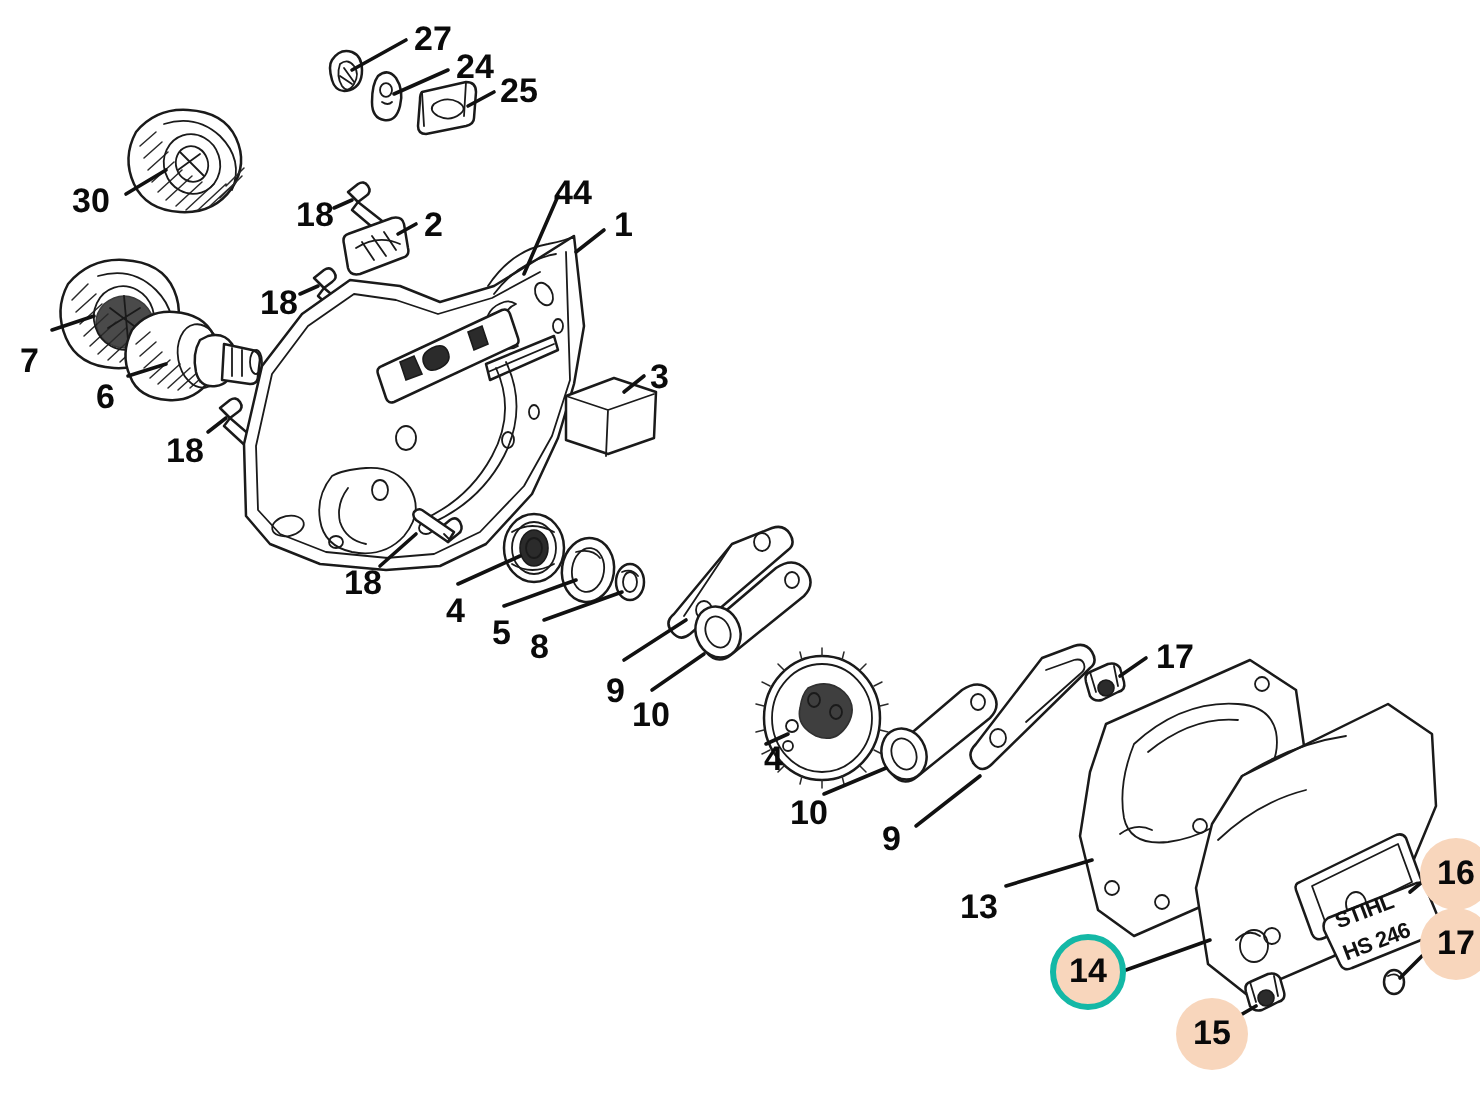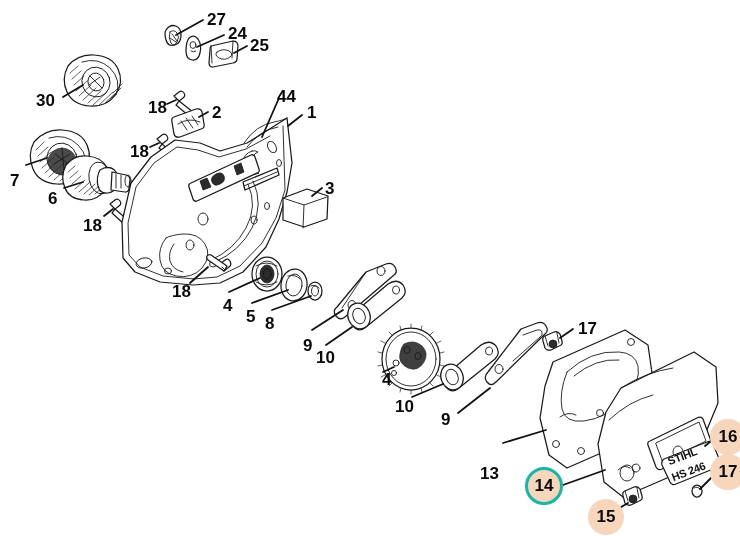--- a/index.html
+++ b/index.html
@@ -378,21 +378,21 @@
   <div class="callout-num" style="left:246px; top:308px;">5</div>
   <div class="callout-num" style="left:48px;  top:190px;">6</div>
   <div class="callout-num" style="left:10px;  top:172px;">7</div>
   <div class="callout-num" style="left:265px; top:315px;">8</div>
   <div class="callout-num" style="left:303px; top:337px;">9</div>
   <div class="callout-num" style="left:316px; top:349px;">10</div>
   <div class="callout-num" style="left:382px; top:371px;">4</div>
   <div class="callout-num" style="left:395px; top:398px;">10</div>
   <div class="callout-num" style="left:441px; top:411px;">9</div>
   <div class="callout-num" style="left:578px; top:320px;">17</div>
-  <div class="callout-num" style="left:480px; top:445px;margin-top:20px;">13</div>
+  <div class="callout-num" style="left:480px; top:445px;">13</div>
   <div class="callout-num" style="left:148px; top:99px;">18</div>
   <div class="callout-num" style="left:130px; top:143px;">18</div>
   <div class="callout-num" style="left:83px;  top:217px;">18</div>
   <div class="callout-num" style="left:172px; top:283px;">18</div>
   <div class="callout-num" style="left:36px;  top:92px;">30</div>
   <div class="callout-num" style="left:250px; top:37px;">25</div>
   <div class="callout-num" style="left:228px; top:25px;">24</div>
   <div class="callout-num" style="left:207px; top:11px;">27</div>
   <div class="callout-num" style="left:277px; top:88px;">44</div>
 

